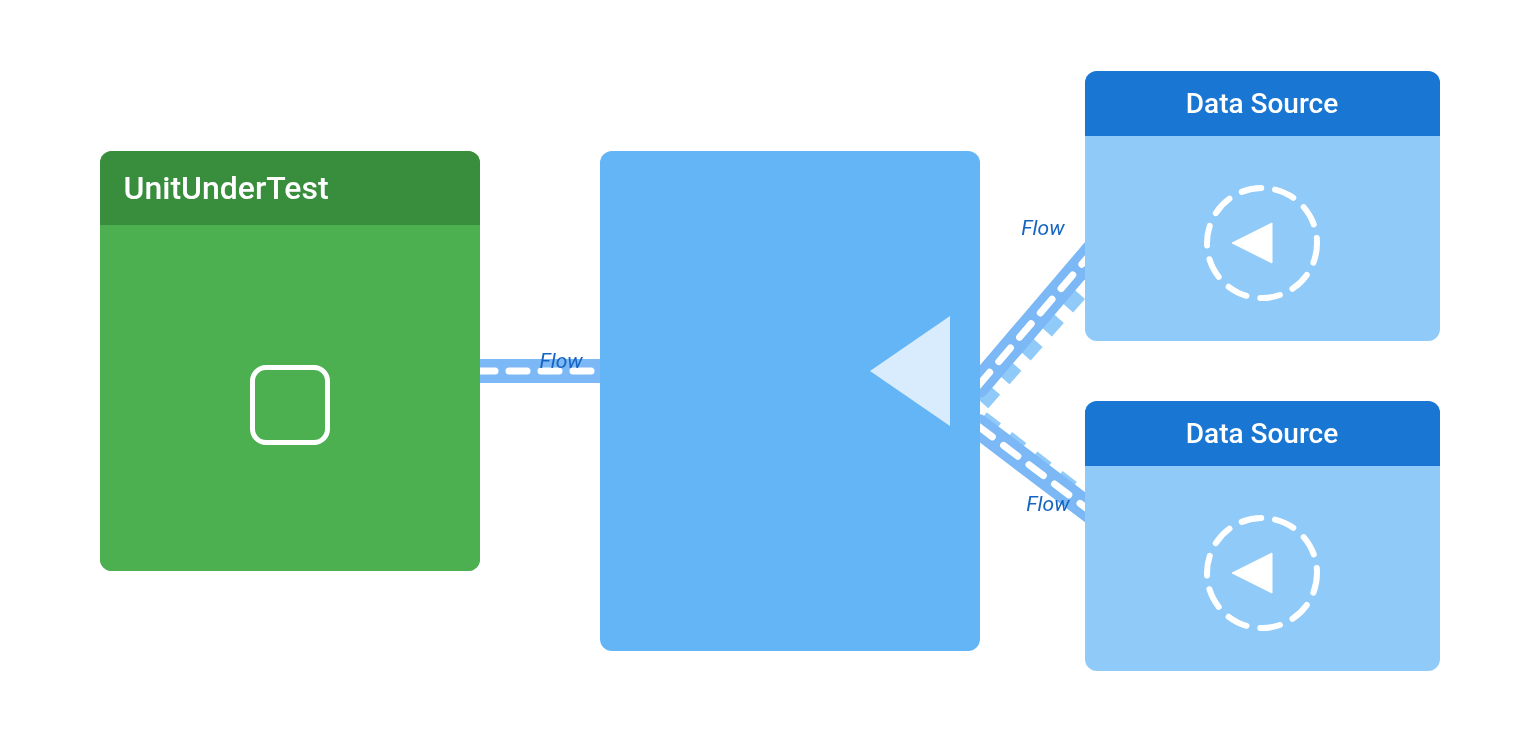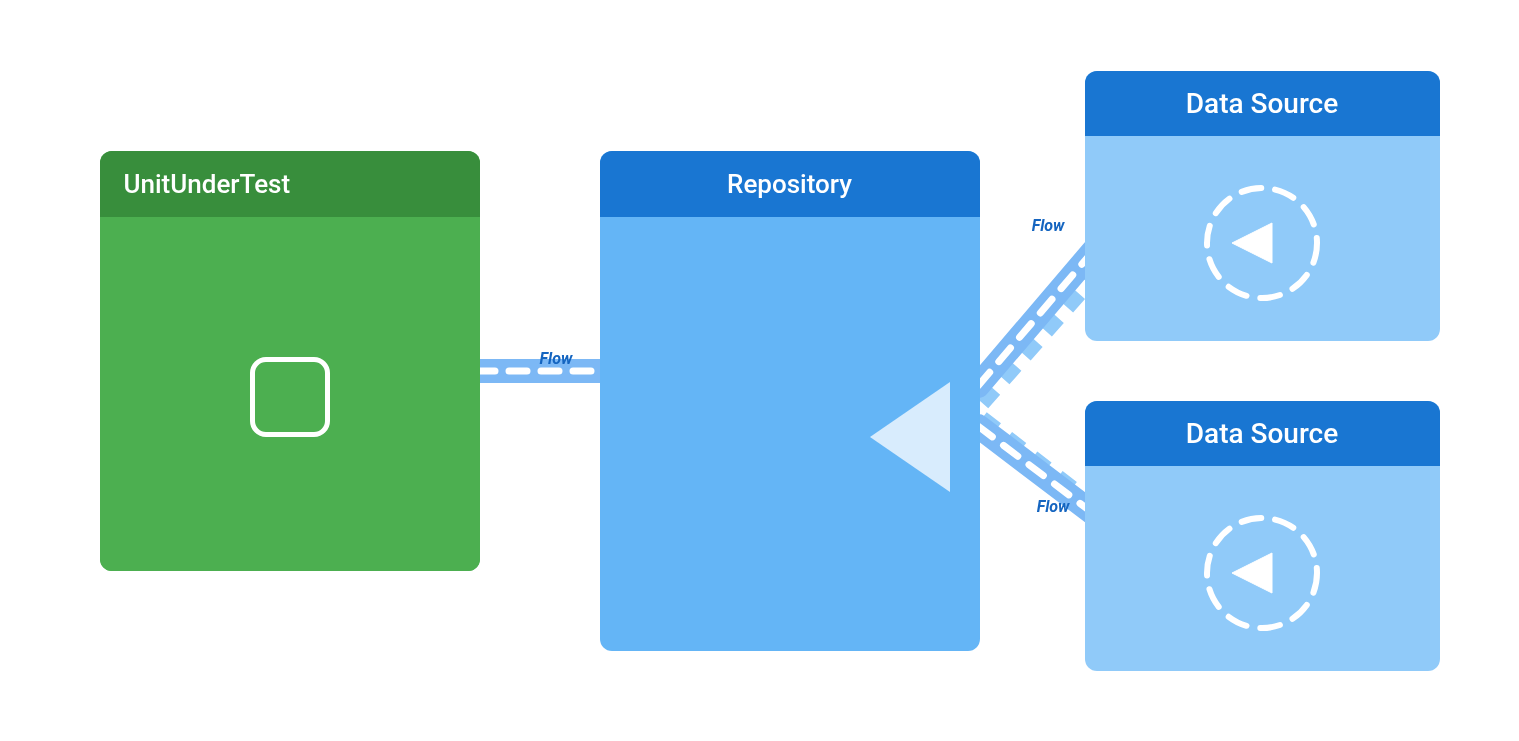--- a/index.html
+++ b/index.html
@@ -31,21 +31,21 @@
       width: 380px;
       height: 420px;
       background: #4caf50;
       border-radius: 12px;
       overflow: hidden;
     }
     .unit-under-test .header {
       background: #388e3c;
       padding: 18px 24px;
       color: white;
-      font-size: 26px;
+      font-size: 32px;
       font-weight: 500;
     }
     .unit-under-test .body {
       background: #4caf50;
       width: 100%;
       height: calc(100% - 60px);
       display: flex;
       align-items: center;
       justify-content: center;
     }
@@ -135,22 +135,22 @@
       top: 0; left: 0;
       width: 100%;
       height: 100%;
       pointer-events: none;
     }
 
     
     .flow-label {
       position: absolute;
       color: #1565c0;
-      font-size: 16px;
-      font-weight: 700;
+      font-size: 21px;
+      font-weight: 400;
       font-style: italic;
     }
     .flow-label.center {
       left: 480px;
       top: 318px;
     }
     .flow-label.top-right {
       right: 395px;
       top: 185px;
     }
@@ -199,23 +199,20 @@
   <div class="unit-under-test">
     <div class="header">
       <span>UnitUnderTest</span>
     </div>
     <div class="body">
       <div class="square-icon"></div>
     </div>
   </div>
 
   <div class="repository">
-    <div class="header">
-      <span>Repository</span>
-    </div>
     <div class="body">
       <div class="triangle-left"></div>
     </div>
   </div>
 
   <div class="data-source top">
     <div class="header">
       <span>Data Source</span>
     </div>
     <div class="body">

